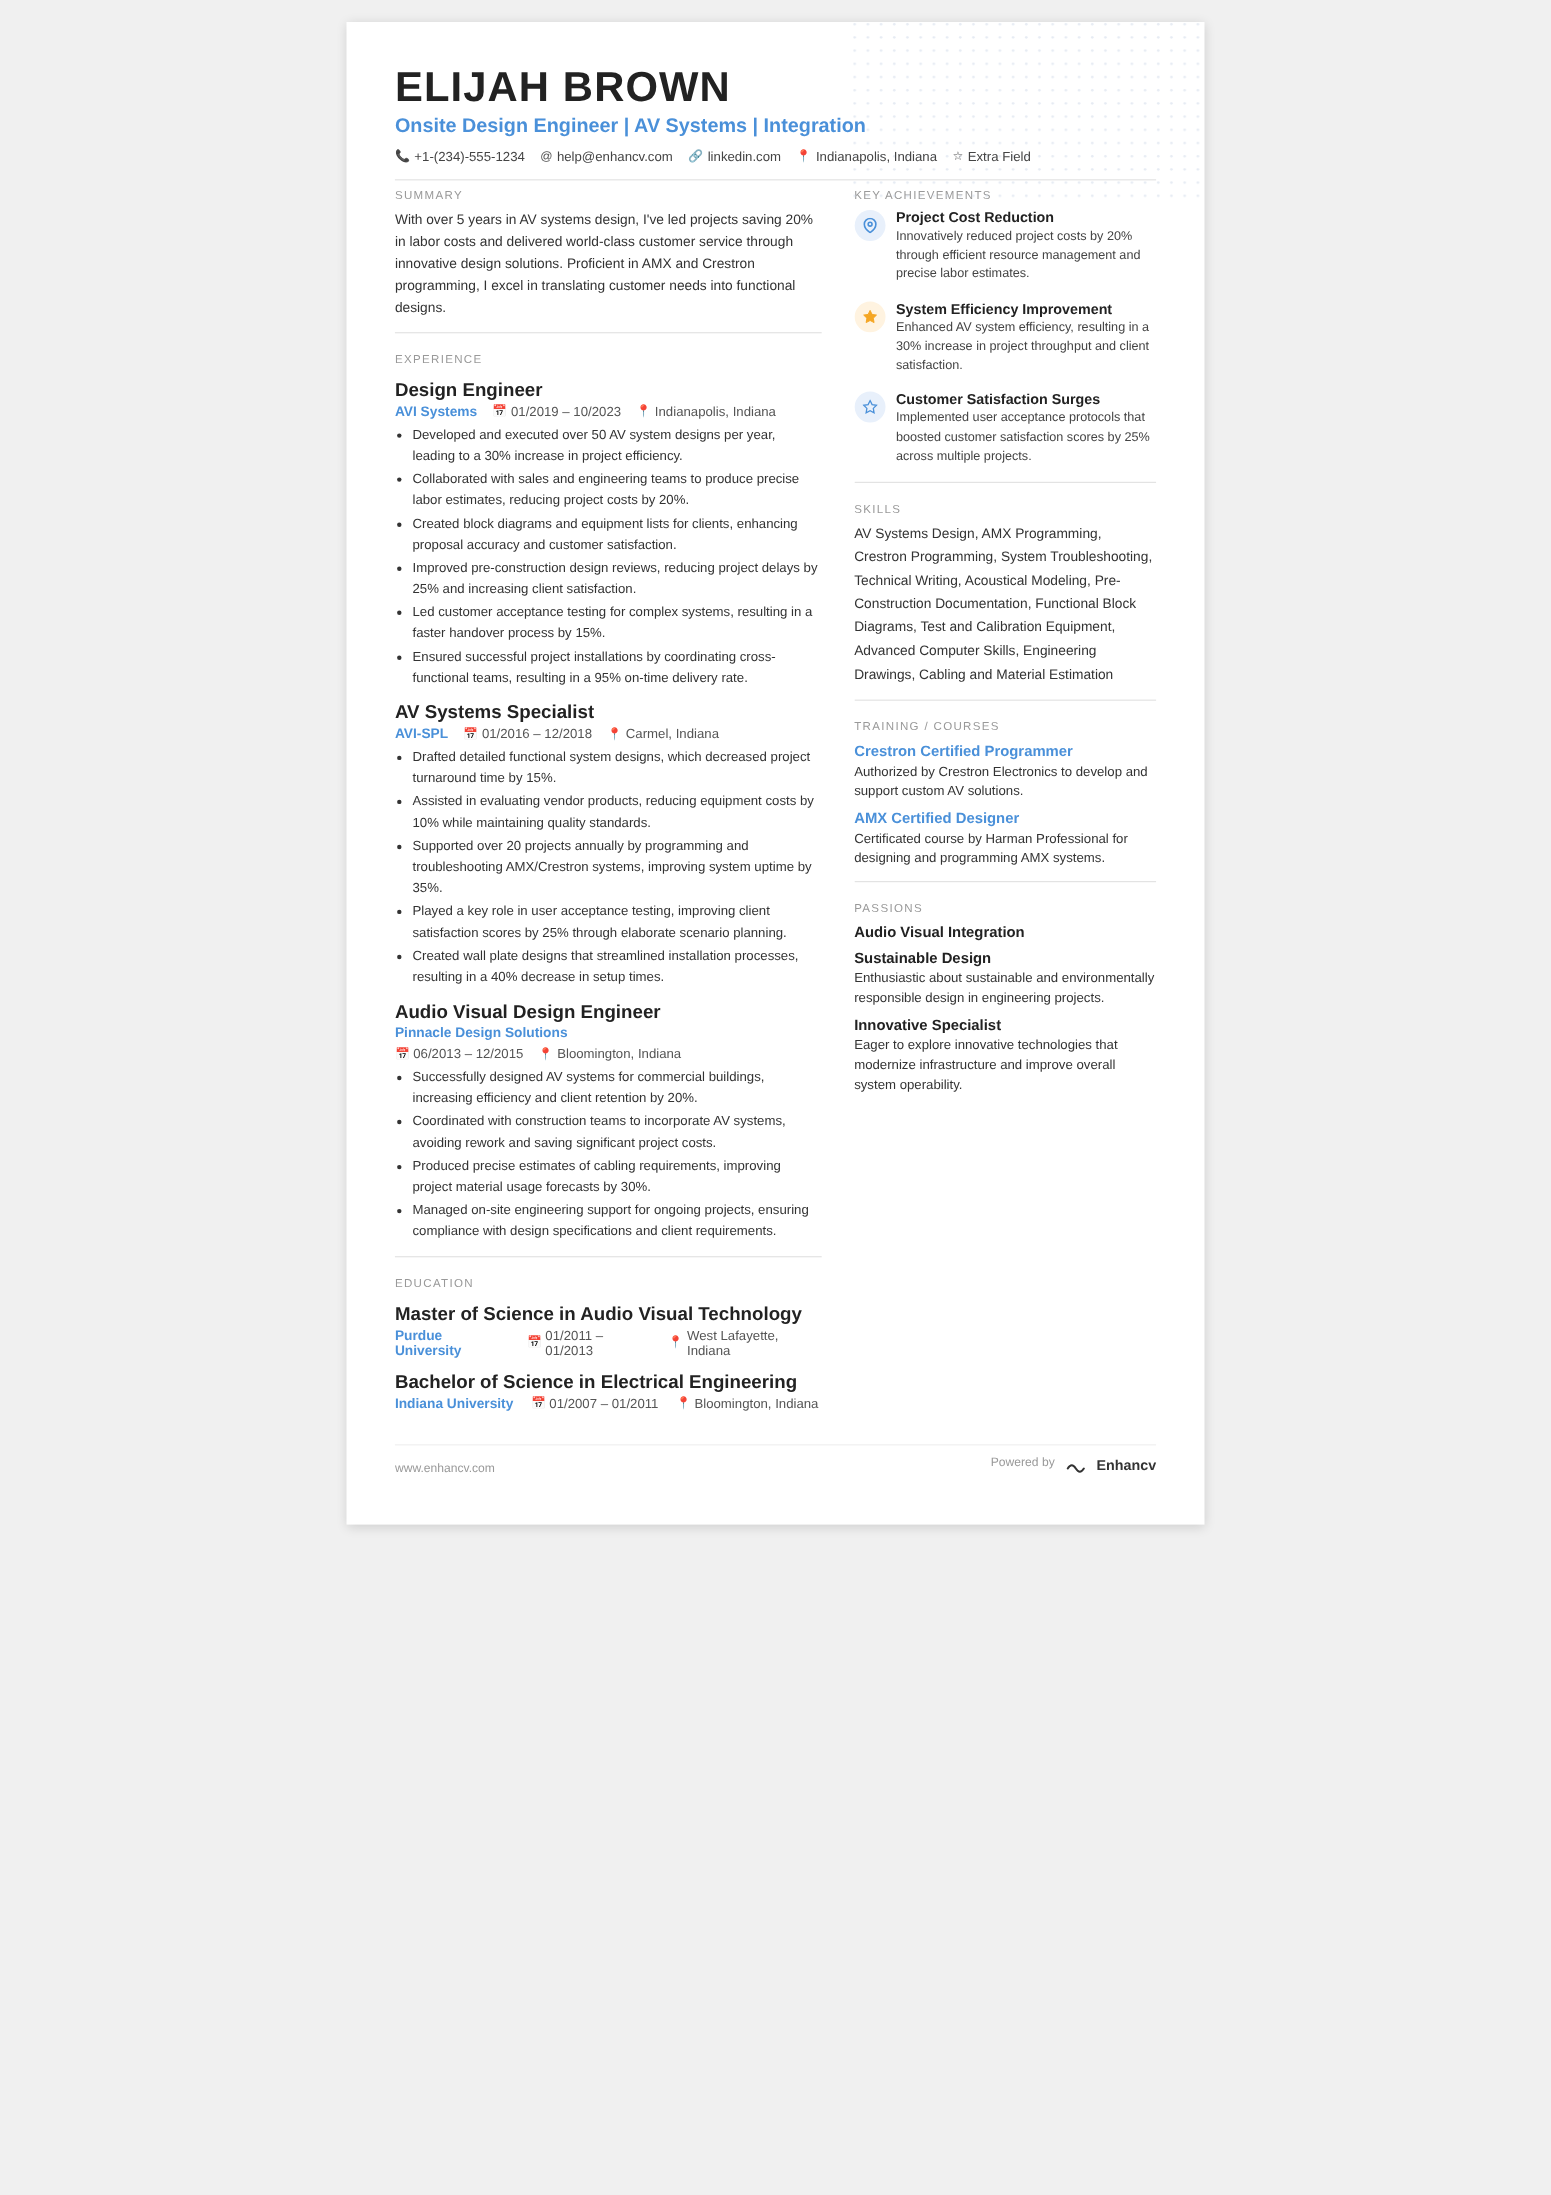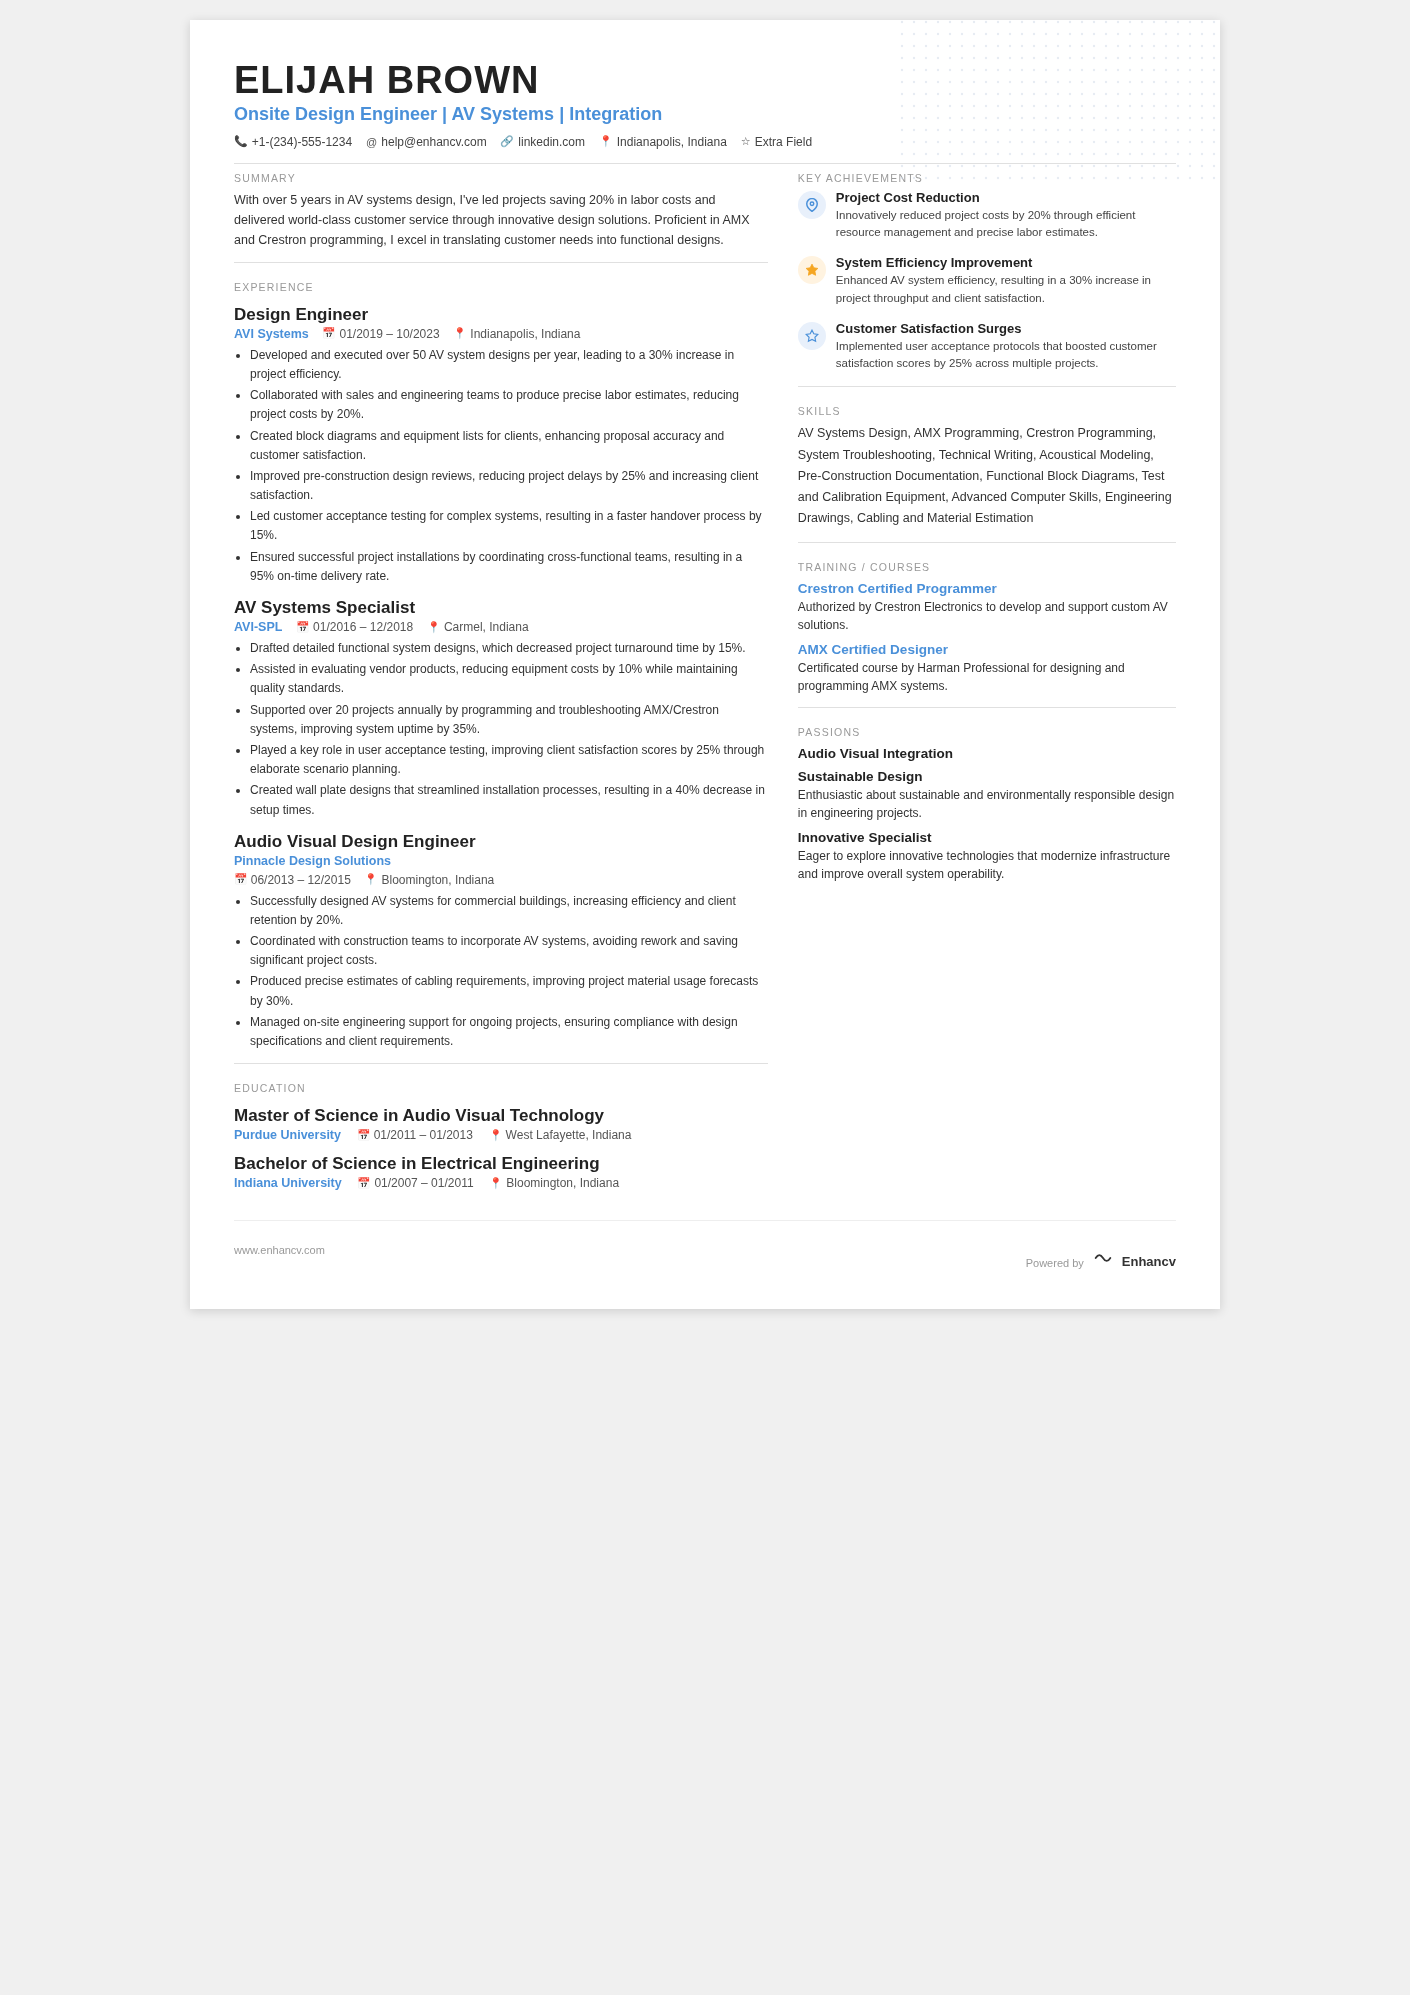--- a/index.html
+++ b/index.html
@@ -5,21 +5,21 @@
     * { margin: 0; padding: 0; box-sizing: border-box; }
     body {
       font-family: 'Arial', sans-serif;
       background: #f0f0f0;
       display: flex;
       justify-content: center;
       align-items: flex-start;
       padding: 20px;
     }
     .resume-container {
-      width: 1030px;
+      width: 780px;
       background: #fff;
       box-shadow: 0 2px 10px rgba(0,0,0,0.15);
       padding: 40px 44px 40px 44px;
       position: relative;
     }
     .header-section {
       margin-bottom: 14px;
     }
     .name {
       font-size: 38px;
@@ -213,23 +213,22 @@
       display: flex;
       justify-content: space-between;
       align-items: center;
       font-size: 11px;
       color: #999;
       border-top: 1px solid #eee;
       padding-top: 10px;
     }
     .footer-brand {
       display: flex;
-      align-items: flex-end;
+      align-items: flex-start;
       gap: 8px;
-      margin-top: 16px;
     }
     .enhancv-logo {
       font-size: 13px;
       font-weight: 700;
       color: #333;
     }
     .logo-icon {
       display: inline-block;
       width: 22px;
       height: 22px;

